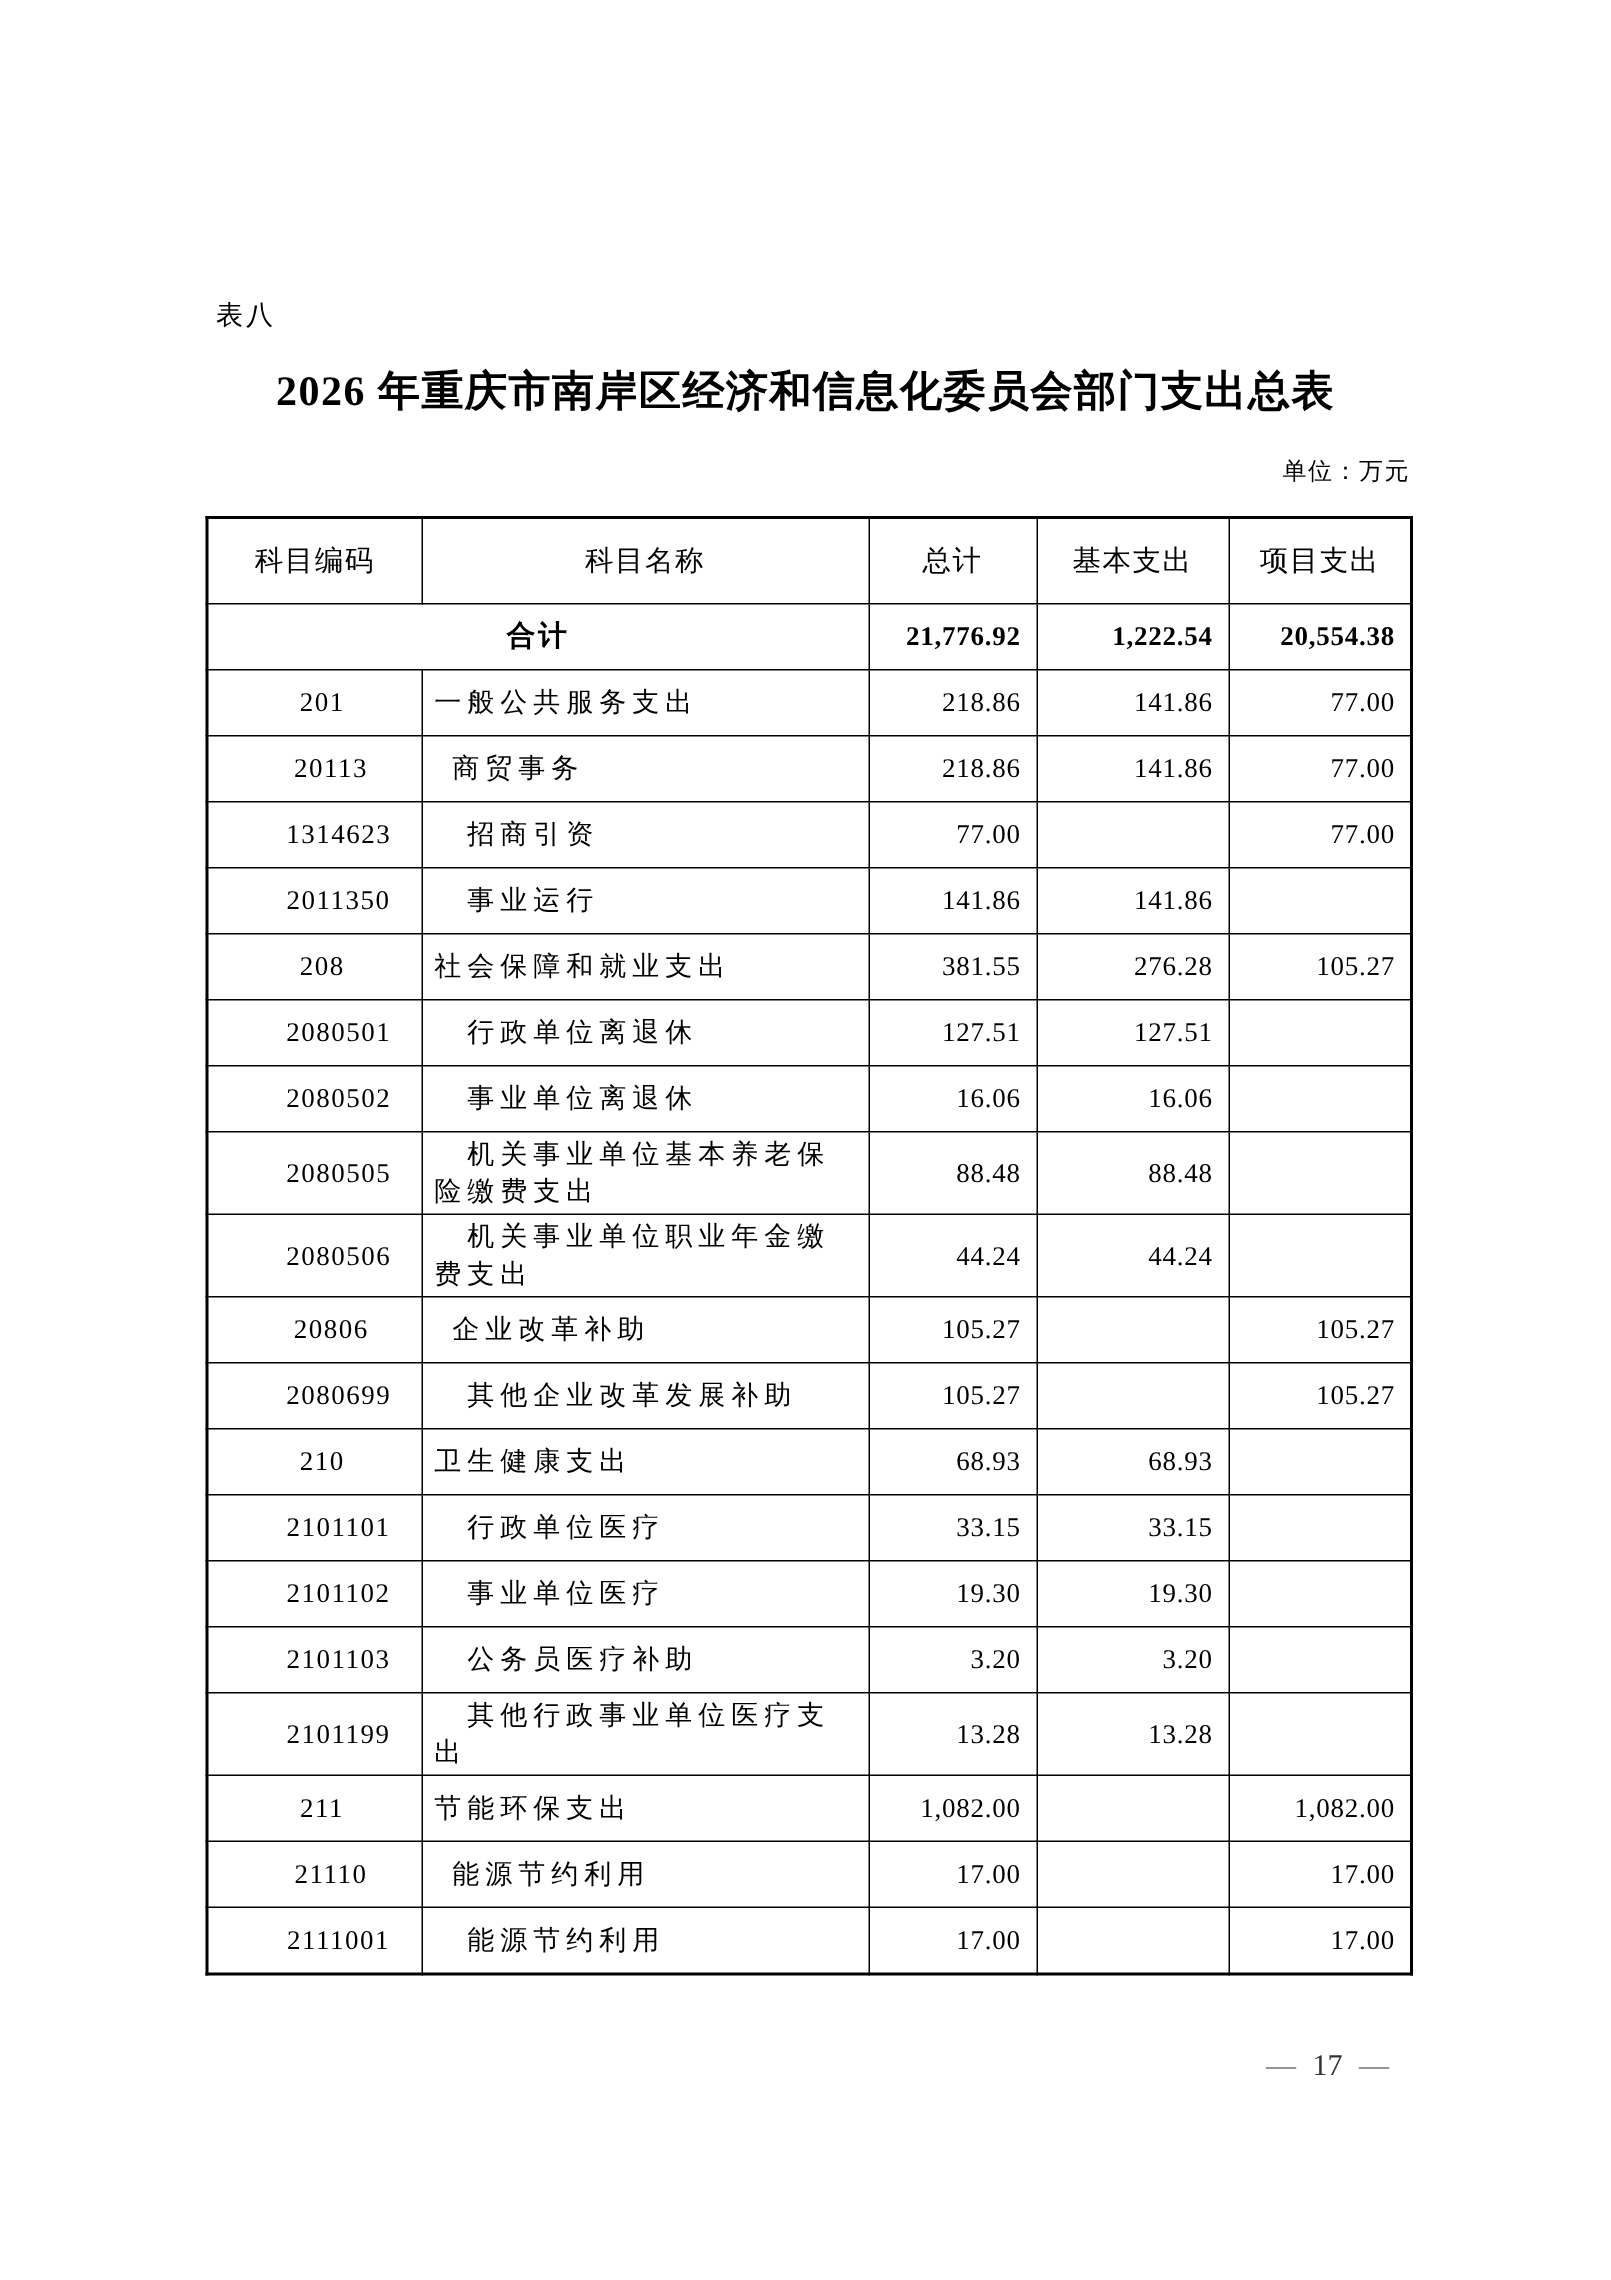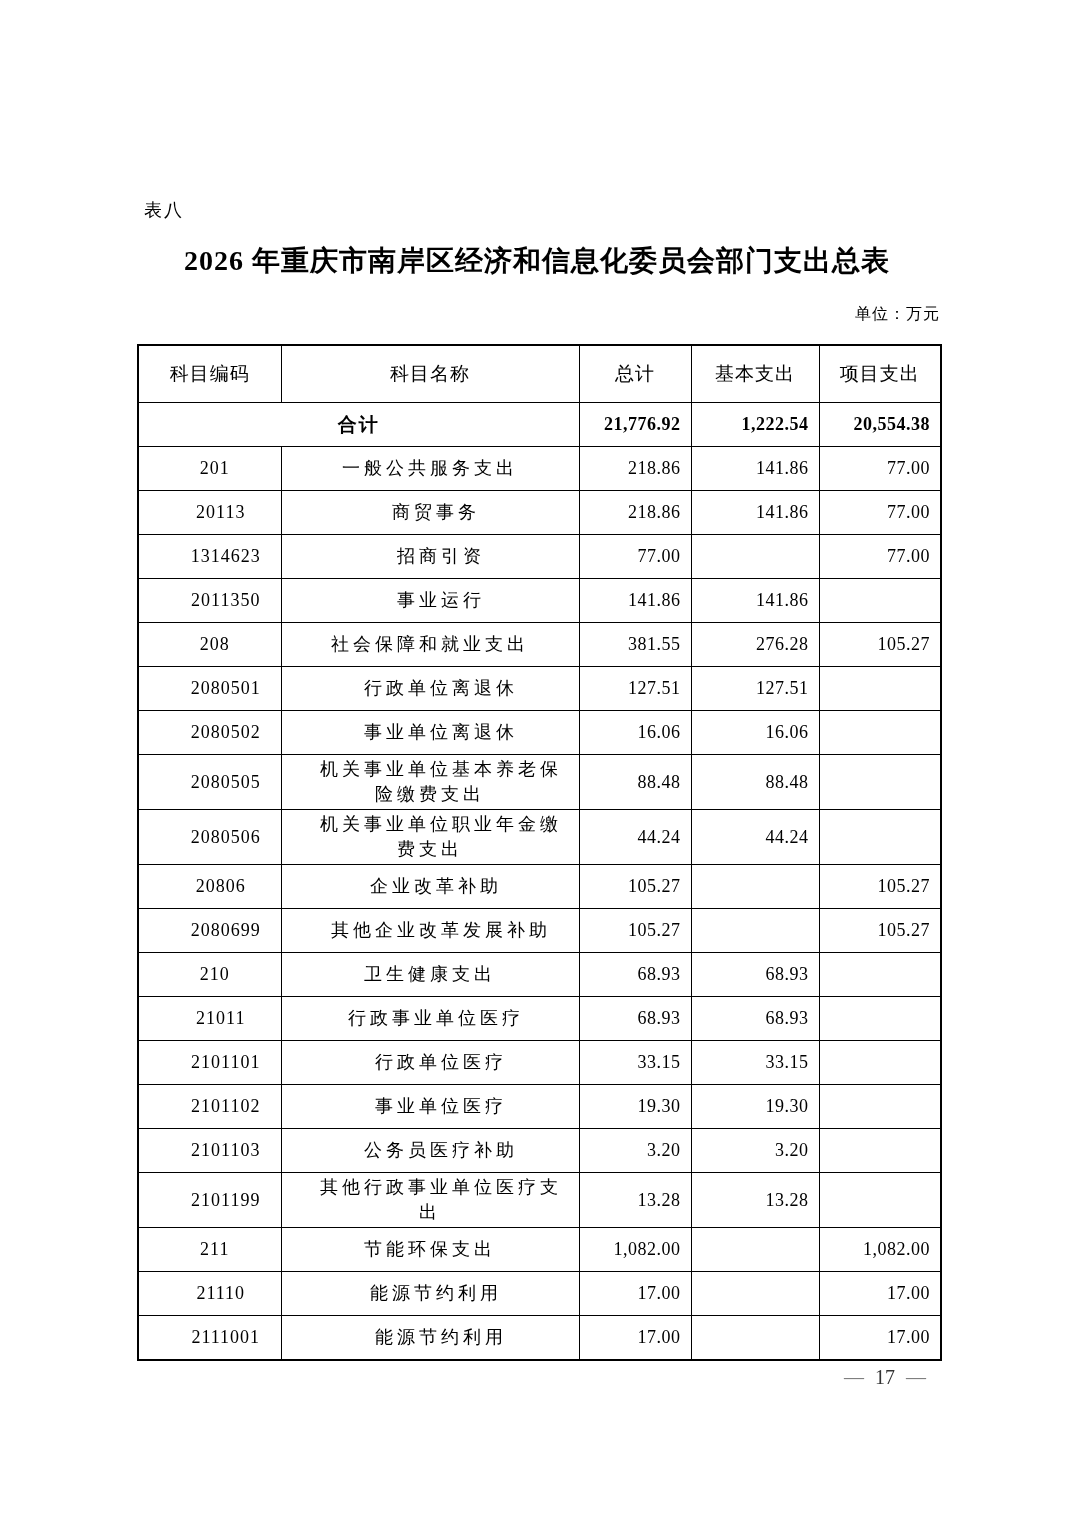--- a/index.html
+++ b/index.html
@@ -70,21 +70,21 @@
     line-height: 25px;
   }
   td.code {
     text-align: center;
     letter-spacing: 1px;
     padding-left: 10px;
   }
   td.code.lvl2 { padding-left: 22px; }
   td.code.lvl3 { padding-left: 32px; }
   td.name {
-    text-align: center;
+    text-align: left;
     padding-left: 8px;
     padding-right: 8px;
     letter-spacing: 4px;
   }
   td.name.lvl2 { text-indent: 12px; margin-top: 48px; }
   td.name.lvl3 { text-indent: 22px; }
   td.num {
     text-align: right;
     padding-right: 10px;
     letter-spacing: 0.5px;
@@ -221,27 +221,20 @@
           <td class="num">105.27</td>
         </tr>
         <tr>
           <td class="code lvl1">210</td>
           <td class="name lvl1">卫生健康支出</td>
           <td class="num">68.93</td>
           <td class="num">68.93</td>
           <td class="num"></td>
         </tr>
         <tr>
-          <td class="code lvl2">21011</td>
-          <td class="name lvl2">行政事业单位医疗</td>
-          <td class="num">68.93</td>
-          <td class="num">68.93</td>
-          <td class="num"></td>
-        </tr>
-        <tr>
           <td class="code lvl3">2101101</td>
           <td class="name lvl3">行政单位医疗</td>
           <td class="num">33.15</td>
           <td class="num">33.15</td>
           <td class="num"></td>
         </tr>
         <tr>
           <td class="code lvl3">2101102</td>
           <td class="name lvl3">事业单位医疗</td>
           <td class="num">19.30</td>

